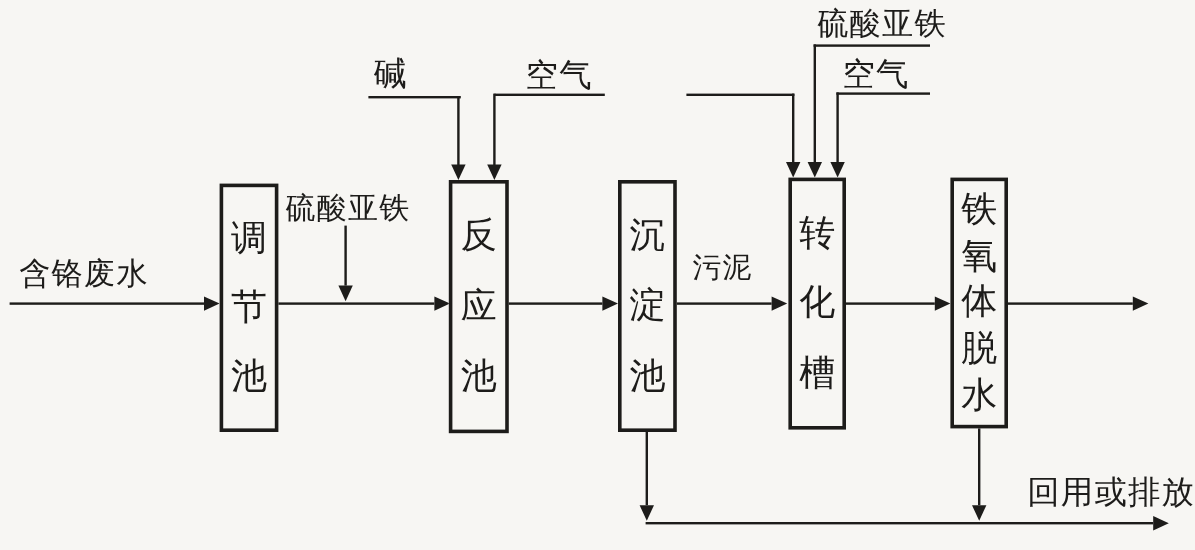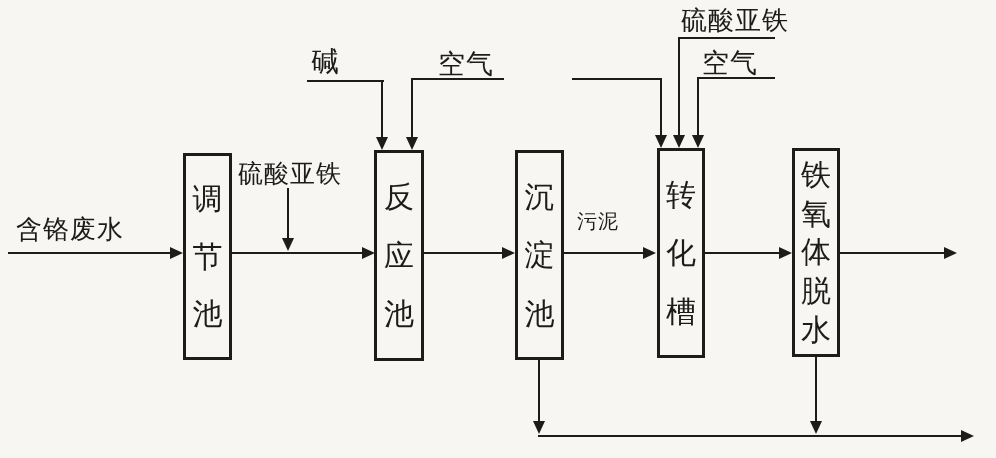--- a/index.html
+++ b/index.html
@@ -91,21 +91,21 @@
   <div class="ah-r" style="left:502px;top:247px;"></div>
 
   <div class="pbox" style="left:515px;top:150px;width:49px;height:210px;">
     <div class="vtext">
         <span>沉</span>
         <span>淀</span>
         <span>池</span>
       </div>
   </div>
 
-  <div class="lbl" style="left:577px;top:211px;font-size:20px;">污泥</div>
+  <div class="lbl" style="left:577px;top:211px;font-size:24px;">污泥</div>
   <div class="hline" style="left:564px;top:252px;width:79px;"></div>
   <div class="ah-r" style="left:643px;top:247px;"></div>
 
   <div class="hline" style="left:572px;top:78px;width:90px;"></div>
   <div class="vline" style="left:660px;top:78px;height:57px;"></div>
   <div class="ah-d" style="left:655px;top:135px;"></div>
 
   <div class="lbl" style="left:681px;top:7px;font-size:26px;">硫酸亚铁</div>
   <div class="hline" style="left:678px;top:37px;width:97px;"></div>
   <div class="vline" style="left:678px;top:37px;height:98px;"></div>
@@ -141,14 +141,15 @@
   <div class="ah-r" style="left:944px;top:247px;"></div>
 
   <div class="vline" style="left:538px;top:360px;height:61px;"></div>
   <div class="ah-d" style="left:533px;top:421px;"></div>
 
   <div class="vline" style="left:815px;top:357px;height:64px;"></div>
   <div class="ah-d" style="left:810px;top:421px;"></div>
 
   <div class="hline" style="left:538px;top:435px;width:423px;"></div>
   <div class="ah-r" style="left:961px;top:430px;"></div>
+  <div class="lbl" style="left:856px;top:397px;font-size:27px;">回用或排放</div>
 
 </div>
 
 </body></html>

